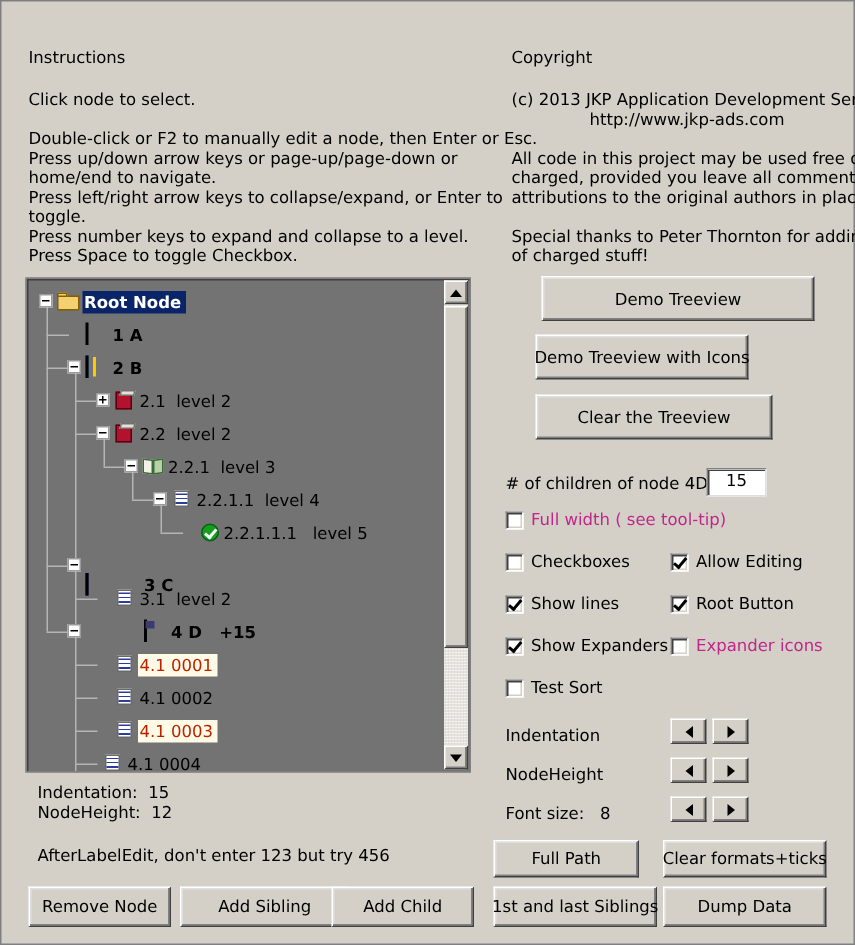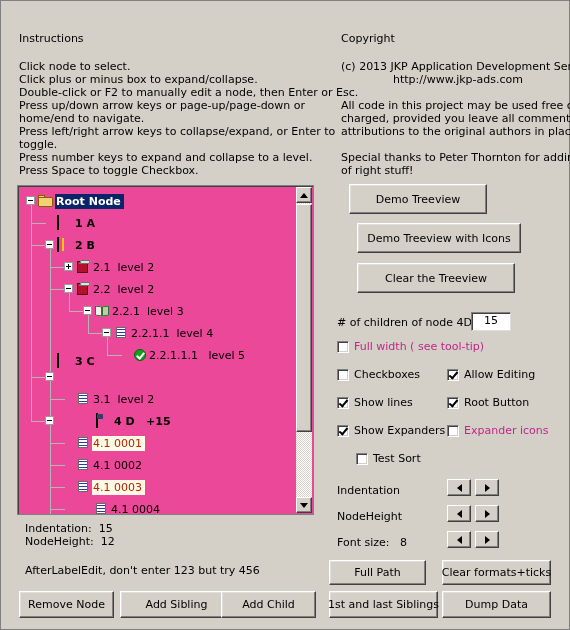--- a/index.html
+++ b/index.html
@@ -148,21 +148,21 @@
     cursor: pointer;
   }
   .spinbtn + .spinbtn { margin-left: 4px; }
   .tri-l { width:0;height:0;border-top:4px solid transparent;border-bottom:4px solid transparent;border-right:5px solid #000; }
   .tri-r { width:0;height:0;border-top:4px solid transparent;border-bottom:4px solid transparent;border-left:5px solid #000; }
   
   #treepanel {
     position: absolute;
     left: 16px; top: 184px;
     width: 297px; height: 330px;
-    background: #ec4899;
+    background: #737373;
     border: 1px solid #808080;
     box-shadow: inset 1px 1px 0 #404040;
     box-sizing: border-box;
     overflow: hidden;
   }
   #treeinner {
     position: absolute;
     left: 0; top: 0;
     width: 280px; height: 100%;
     overflow: hidden;
@@ -328,37 +328,36 @@
   }
 </style>
 </head>
 <body>
 
 <div id="app">
 
 
   <div class="lbl" style="left:18px; top:31px;">Instructions</div>
   <div class="lbl" style="left:18px; top:59px;">Click node to select.</div>
-  <div class="lbl" style="left:18px; top:72px;">Click plus or minus box to expand/collapse.</div>
   <div class="lbl" style="left:18px; top:85px;">Double-click or F2 to manually edit a node, then Enter or Esc.</div>
   <div class="lbl" style="left:18px; top:98px;">Press up/down arrow keys or page-up/page-down or</div>
   <div class="lbl" style="left:18px; top:111px;">home/end to navigate.</div>
   <div class="lbl" style="left:18px; top:124px;">Press left/right arrow keys to collapse/expand, or Enter to</div>
   <div class="lbl" style="left:18px; top:137px;">toggle.</div>
   <div class="lbl" style="left:18px; top:150px;">Press number keys to expand and collapse to a level.</div>
   <div class="lbl" style="left:18px; top:163px;">Press Space to toggle Checkbox.</div>
 
   <div class="lbl" style="left:340px; top:31px;">Copyright</div>
   <div class="lbl" style="left:340px; top:59px;">(c) 2013 JKP Application Development Services</div>
   <div class="lbl" style="left:372px; top:72px;margin-left:20px;">http://www.jkp-ads.com</div>
   <div class="lbl" style="left:340px; top:98px;">All code in this project may be used free of</div>
   <div class="lbl" style="left:340px; top:111px;">charged, provided you leave all comments and</div>
   <div class="lbl" style="left:340px; top:124px;">attributions to the original authors in place.</div>
   <div class="lbl" style="left:340px; top:150px;">Special thanks to Peter Thornton for adding lots</div>
-  <div class="lbl" style="left:340px; top:163px;">of right stuff!</div>
+  <div class="lbl" style="left:340px; top:163px;">of charged stuff!</div>
 
   <div id="treepanel">
     <div id="treeinner">
         <div class="tline-v" style="left: 13px; top: 15px; height: 220px;"></div>
         <div class="tline-v" style="left: 32px; top: 59px; height: 374px;"></div>
         <div class="tline-v" style="left: 51px; top: 103px; height: 22px;"></div>
         <div class="tline-v" style="left: 70px; top: 125px; height: 22px;"></div>
         <div class="tline-v" style="left: 89px; top: 147px; height: 22px;"></div>
         <div class="expander" style="left: 8px; top: 10px;"></div>
         <div class="tnode sel" style="left: 20px; top: 4px;"><span class="ico ico-folder"></span><span class="tlabel">Root Node</span></div>
@@ -376,34 +375,34 @@
         <div class="tline-h" style="left: 51px; top: 125px; width: 15px;"></div>
         <div class="expander" style="left: 65px; top: 120px;"></div>
         <div class="tnode" style="left: 77px; top: 114px;"><span class="ico ico-openbook"></span><span class="tlabel">2.2.1  level 3</span></div>
         <div class="tline-h" style="left: 70px; top: 147px; width: 15px;"></div>
         <div class="expander" style="left: 84px; top: 142px;"></div>
         <div class="tnode" style="left: 96px; top: 136px;"><span class="ico ico-scroll"></span><span class="tlabel">2.2.1.1  level 4</span></div>
         <div class="tline-h" style="left: 89px; top: 169px; width: 15px;"></div>
         <div class="tnode" style="left: 115px; top: 158px;"><span class="ico ico-check"></span><span class="tlabel">2.2.1.1.1   level 5</span></div>
         <div class="tline-h" style="left: 13px; top: 191px; width: 15px;"></div>
         <div class="expander" style="left: 27px; top: 186px;"></div>
-        <div class="tnode bold" style="left: 39px; top: 164px;"><span class="ico"><span class="flag flag-uk"></span></span><span class="tlabel">3 C</span></div>
+        <div class="tnode bold" style="left: 39px; top: 193px; gap: 21px;"><span class="ico"><span class="flag flag-uk"></span></span><span class="tlabel">3 C</span></div>
         <div class="tline-h" style="left: 32px; top: 213px; width: 15px;"></div>
         <div class="tnode" style="left: 58px; top: 202px;"><span class="ico ico-scroll"></span><span class="tlabel">3.1  level 2</span></div>
         <div class="tline-h" style="left: 13px; top: 235px; width: 15px;"></div>
         <div class="expander" style="left: 27px; top: 230px;"></div>
         <div class="tnode bold" style="left: 39px; top: 224px; padding-left: 39px;"><span class="ico"><span class="flag flag-us"></span></span><span class="tlabel">4 D   +15</span></div>
         <div class="tline-h" style="left: 32px; top: 257px; width: 15px;"></div>
         <div class="tnode hl" style="left: 58px; top: 246px;"><span class="ico ico-scroll"></span><span class="tlabel">4.1 0001</span></div>
         <div class="tline-h" style="left: 32px; top: 279px; width: 15px;"></div>
         <div class="tnode" style="left: 58px; top: 268px;"><span class="ico ico-scroll"></span><span class="tlabel">4.1 0002</span></div>
         <div class="tline-h" style="left: 32px; top: 301px; width: 15px;"></div>
         <div class="tnode hl" style="left: 58px; top: 290px;"><span class="ico ico-scroll"></span><span class="tlabel">4.1 0003</span></div>
         <div class="tline-h" style="left: 32px; top: 323px; width: 15px;"></div>
-        <div class="tnode" style="left: 76px; top: 312px;"><span class="ico ico-scroll"></span><span class="tlabel">4.1 0004</span></div>
+        <div class="tnode" style="left: 50px; top: 312px;"><span class="ico ico-scroll"></span><span class="tlabel">4.1 0004</span></div>
       </div>
     <div id="vscroll">
       <div class="sbbtn" style="top:0;">
           <div class="tri-u"></div>
         </div>
       <div id="sbtrack"></div>
       <div id="sbthumb" style="top:17px; height:228px;"></div>
       <div class="sbbtn" style="bottom:0;">
           <div class="tri-d"></div>
         </div>
@@ -411,22 +410,22 @@
   </div>
 
   <div class="lbl" style="left:24px; top:521px;">Indentation:  15</div>
   <div class="lbl" style="left:24px; top:534px;">NodeHeight:  12</div>
   <div class="lbl" style="left:24px; top:563px;">AfterLabelEdit, don't enter 123 but try 456</div>
 
   <div class="btn" style="left:18px; top:590px; width:95px; height:27px;"><span>Remove Node</span></div>
   <div class="btn" style="left:119px; top:590px; width:113px; height:27px;"><span>Add Sibling</span></div>
   <div class="btn" style="left:220px; top:590px; width:95px; height:27px;"><span>Add Child</span></div>
 
-  <div class="btn" style="left:348px; top:183px; width:138px; height:30px;"><span>Demo Treeview</span></div>
-  <div class="btn" style="left:356px; top:222px; width:164px; height:30px;"><span>Demo Treeview with Icons</span></div>
+  <div class="btn" style="left:360px; top:183px; width:182px; height:30px;"><span>Demo Treeview</span></div>
+  <div class="btn" style="left:356px; top:222px; width:142px; height:30px;"><span>Demo Treeview with Icons</span></div>
   <div class="btn" style="left:356px; top:262px; width:158px; height:30px;"><span>Clear the Treeview</span></div>
 
   <div class="lbl" style="left:336px; top:315px;"># of children of node 4D</div>
   <div class="txtin" style="left:470px; top:311px; width:40px; height:19px;">15</div>
 
   <div class="cb magenta" style="left:336px; top:339px;">
     <div class="cbbox"></div>
     <div class="cblbl">Full width ( see tool-tip)</div>
   </div>
   <div class="cb" style="left:336px; top:367px;">
@@ -446,21 +445,21 @@
     <div class="cblbl">Root Button</div>
   </div>
   <div class="cb" style="left:336px; top:423px;">
     <div class="cbbox checked"></div>
     <div class="cblbl">Show Expanders</div>
   </div>
   <div class="cb magenta" style="left:446px; top:423px;">
     <div class="cbbox"></div>
     <div class="cblbl">Expander icons</div>
   </div>
-  <div class="cb" style="left:336px; top:451px;margin-left:19px;">
+  <div class="cb" style="left:336px; top:451px;">
     <div class="cbbox"></div>
     <div class="cblbl">Test Sort</div>
   </div>
 
   <div class="lbl" style="left:336px; top:483px;text-align:center;">Indentation</div>
   <div class="spin" style="left:446px; top:478px;">
     <div class="spinbtn">
         <div class="tri-l"></div>
       </div>
     <div class="spinbtn">

